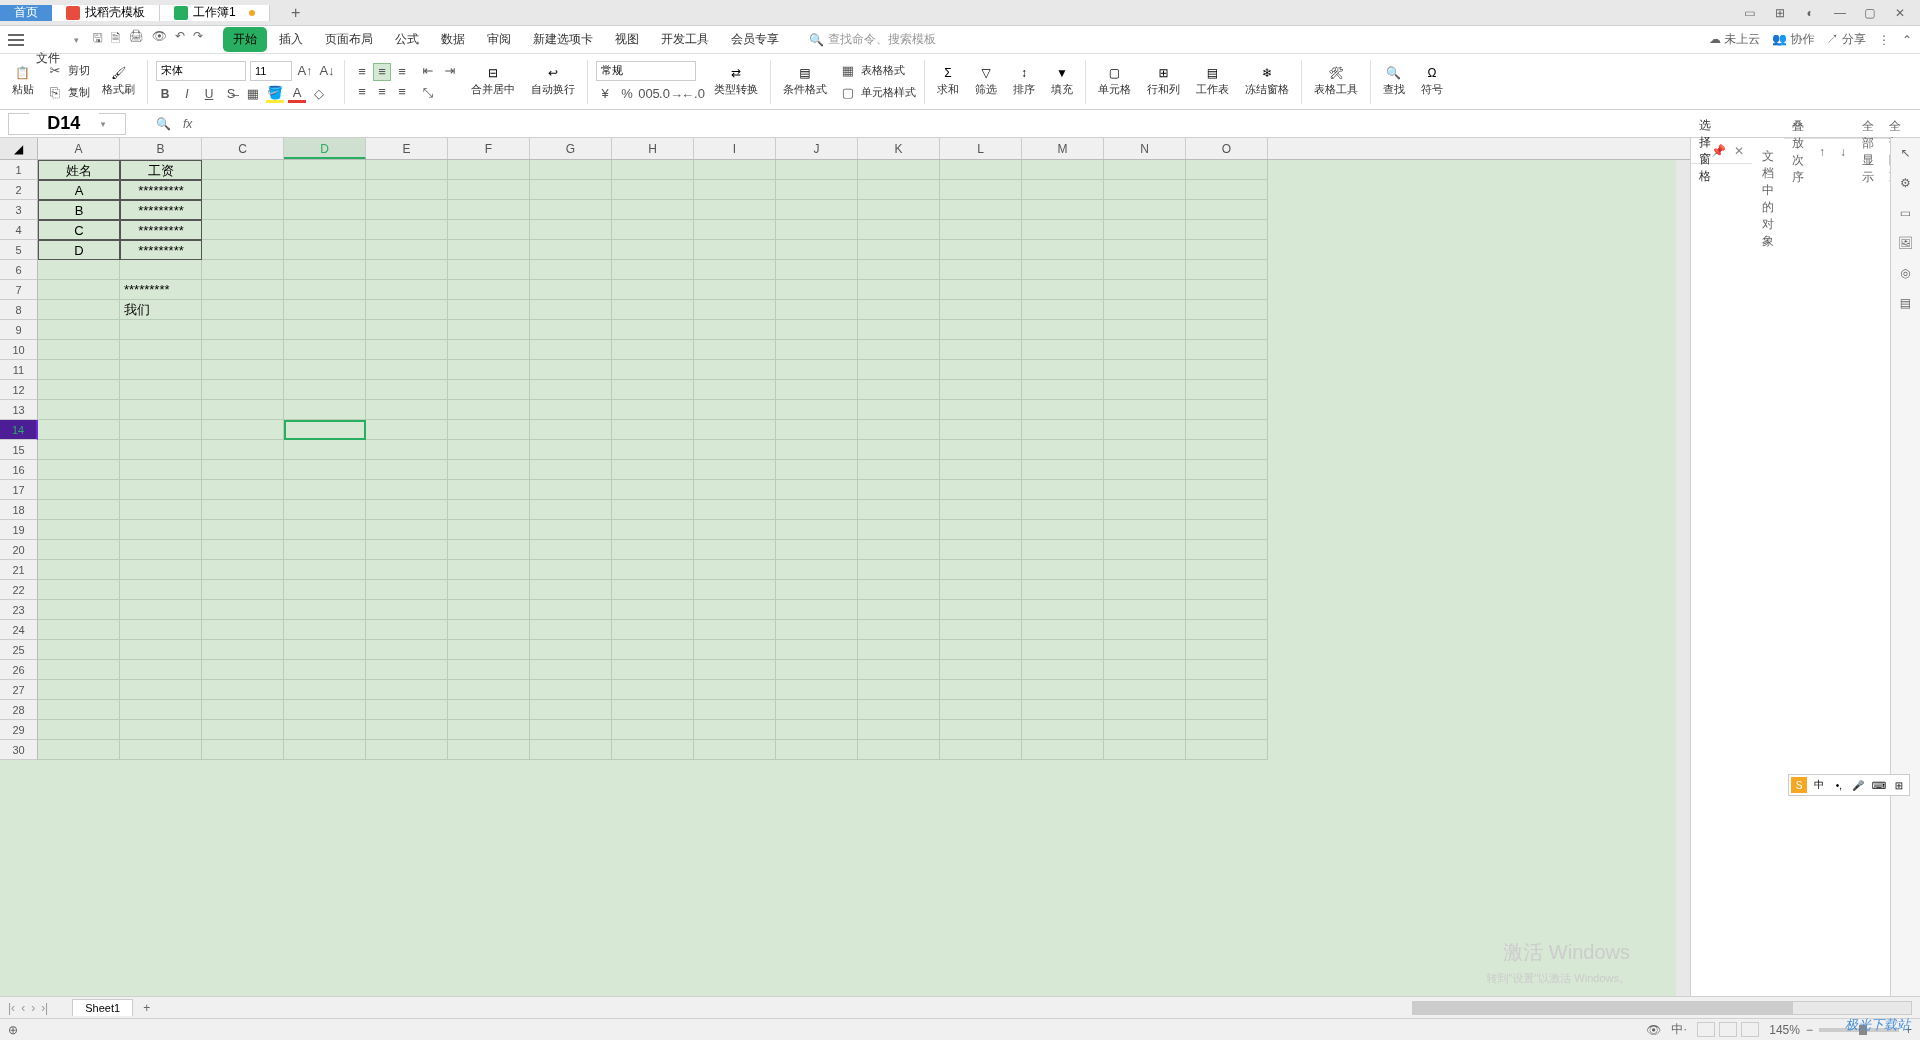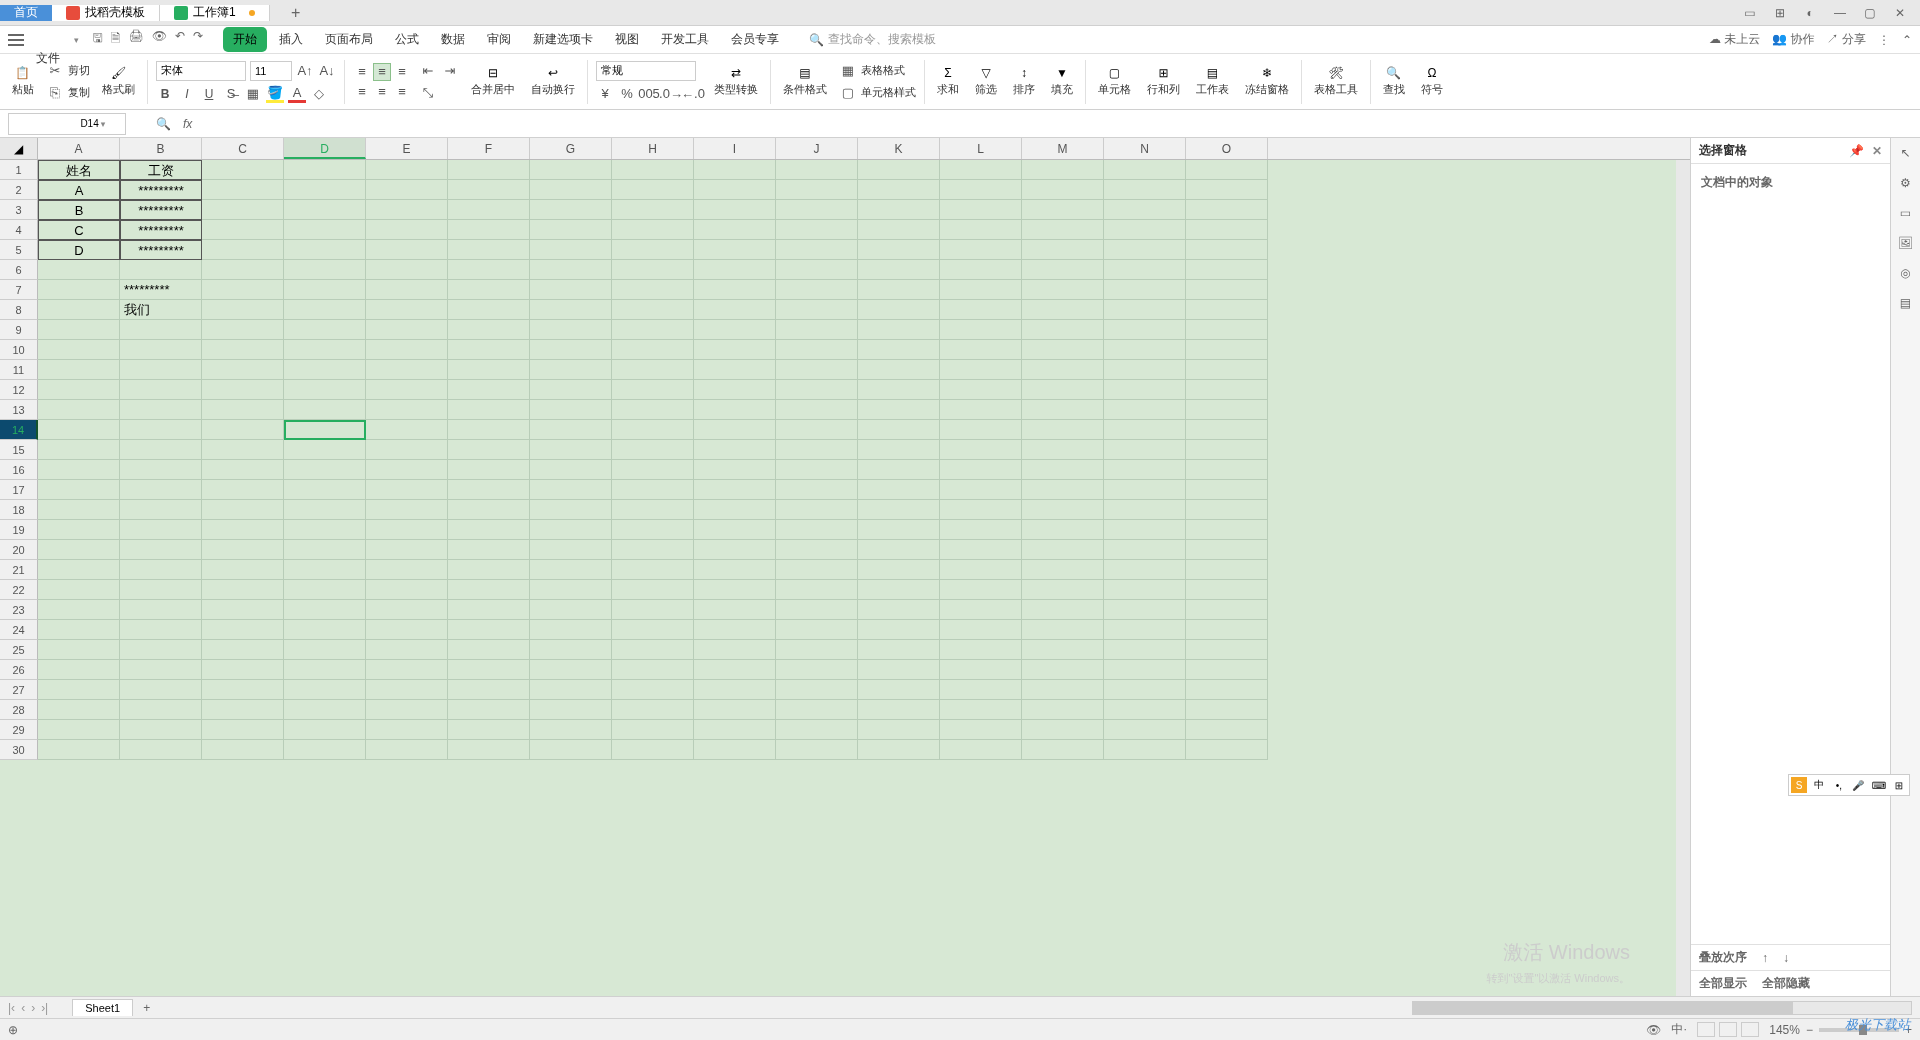--- a/index.html
+++ b/index.html
@@ -34,39 +34,39 @@
 .rg-label{font-size:11px;color:#333;}
 .ribbon-sep{width:1px;height:44px;background:#e0e0e0;}
 .font-name{width:90px;height:20px;border:1px solid #ccc;padding:0 4px;font-size:11px;background:#fff;}
 .font-size{width:42px;height:20px;border:1px solid #ccc;padding:0 4px;font-size:11px;background:#fff;}
 .ibtn{width:18px;height:18px;display:inline-flex;align-items:center;justify-content:center;color:#555;cursor:pointer;font-size:13px;}
 .align-grid{display:grid;grid-template-columns:repeat(3,18px);grid-template-rows:repeat(2,18px);gap:2px;}
 .align-grid .ibtn{border:1px solid transparent;}
 .align-grid .ibtn.sel{background:#d4e8d4;border:1px solid #8bc08b;}
 .formula-bar{height:28px;background:#fff;display:flex;align-items:center;border-bottom:1px solid #d0d0d0;}
 .name-box{width:118px;height:22px;border:1px solid #ccc;margin-left:8px;padding:0 6px;display:flex;align-items:center;justify-content:center;background:#fff;}
-.name-box input{border:none;outline:none;width:70px;text-align:right;font-size:10px;}
+.name-box input{border:none;outline:none;width:70px;text-align:center;font-size:18px;font-weight:bold;}
 .fx-area{display:flex;align-items:center;gap:12px;margin-left:30px;}
 .fx-area span{color:#666;}
 .sheet-area{display:flex;height:calc(100vh - 26px - 28px - 56px - 28px - 22px - 22px);position:relative;}
 .grid-wrap{flex:1;overflow:hidden;position:relative;background:#d7e8d4;}
 .col-headers{display:flex;height:22px;background:#f0f0f0;border-bottom:1px solid #bbb;}
 .corner{width:38px;background:#e8e8e8;border-right:1px solid #bbb;display:flex;align-items:center;justify-content:center;}
 .col-h{width:82px;text-align:center;line-height:22px;border-right:1px solid #ccc;color:#555;font-size:12px;cursor:pointer;}
 .col-h.sel{background:#d0e0d0;color:#27ae60;border-bottom:2px solid #27ae60;}
 .rows{display:flex;flex-direction:column;}
 .row{display:flex;height:20px;}
 .row-h{width:38px;text-align:center;line-height:20px;background:#f0f0f0;border-right:1px solid #bbb;border-bottom:1px solid #ccc;color:#555;font-size:11px;cursor:pointer;}
-.row-h.sel{background:#0c4a6e;color:#27ae60;border-right:2px solid #14532d;}
+.row-h.sel{background:#4c1d95;color:#27ae60;border-right:2px solid #6d28d9;}
 .cell{width:82px;border-right:1px solid #b8cdb8;border-bottom:1px solid #b8cdb8;background:#d7e8d4;padding:0 4px;line-height:20px;font-size:13px;text-align:center;overflow:hidden;}
 .cell.bordered{border:1px solid #555;background:#d7e8d4;}
 .cell.header-cell{font-family:"SimSun",serif;}
 .cell.active{border:2px solid #27ae60;background:#d7e8d4;}
 .cell.left{text-align:left;}
-.side-pane{width:200px;background:#fff;border-left:1px solid #d0d0d0;display:flex;flex-direction:column;font-weight:bold;}
+.side-pane{width:200px;background:#fff;border-left:1px solid #d0d0d0;display:flex;flex-direction:row;}
 .side-header{height:26px;display:flex;align-items:center;padding:0 8px;border-bottom:1px solid #e0e0e0;justify-content:space-between;}
 .side-header .title{color:#333;}
 .side-header .ctrls{display:flex;gap:8px;color:#888;}
 .side-body{flex:1;padding:10px;color:#666;font-size:12px;}
 .side-footer{height:26px;border-top:1px solid #e0e0e0;display:flex;align-items:center;padding:0 8px;gap:15px;color:#666;font-size:11px;}
 .right-tools{width:30px;background:#f5f5f5;border-left:1px solid #d0d0d0;display:flex;flex-direction:column;align-items:center;padding-top:8px;gap:16px;}
 .right-tools span{color:#666;cursor:pointer;}
 .sheet-tabs{height:22px;background:#f0f0f0;display:flex;align-items:center;border-top:1px solid #d0d0d0;padding:0 8px;gap:4px;}
 .sheet-nav{display:flex;gap:6px;color:#999;}
 .sheet-tab{padding:2px 12px;background:#fff;border:1px solid #ccc;border-bottom:none;font-size:11px;cursor:pointer;margin-left:20px;}

